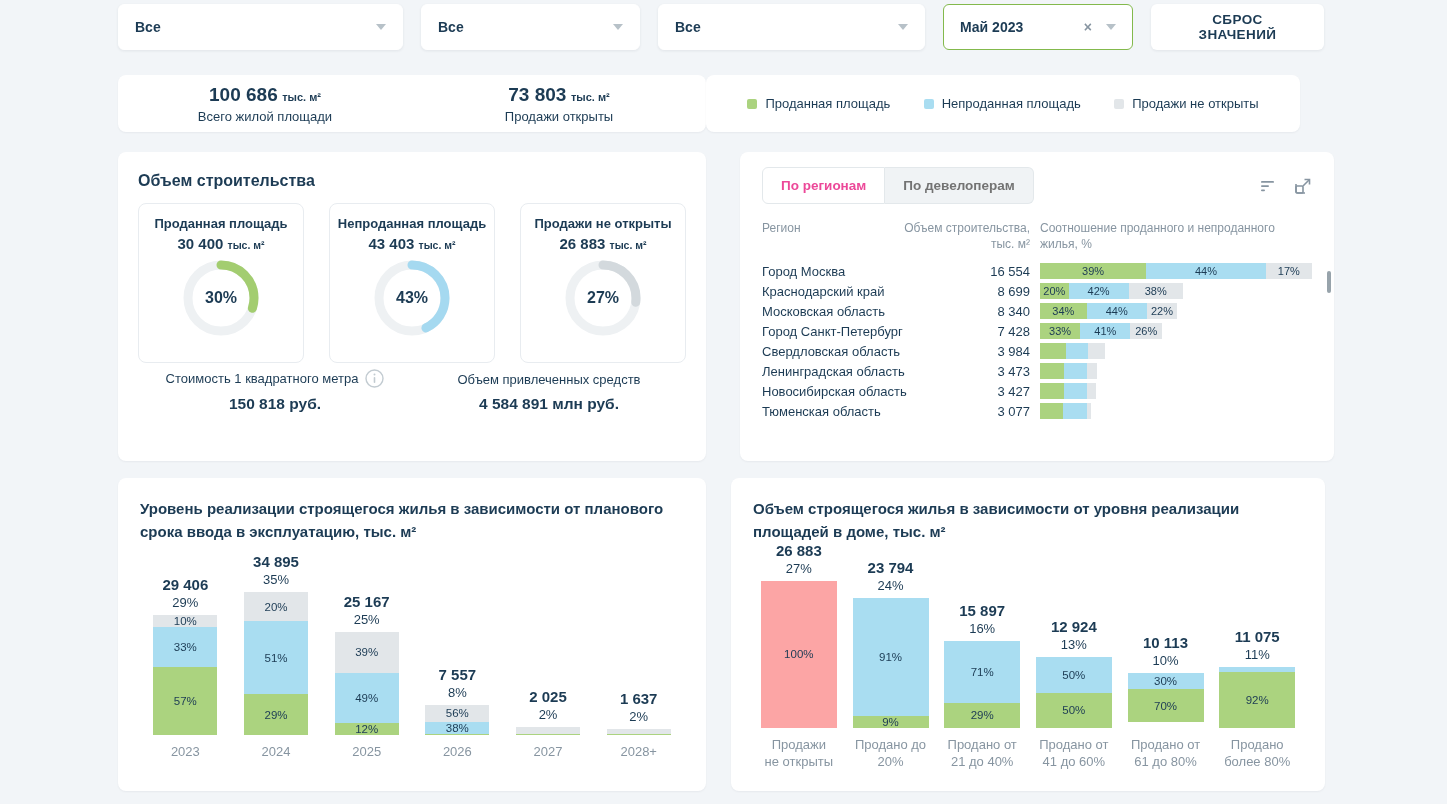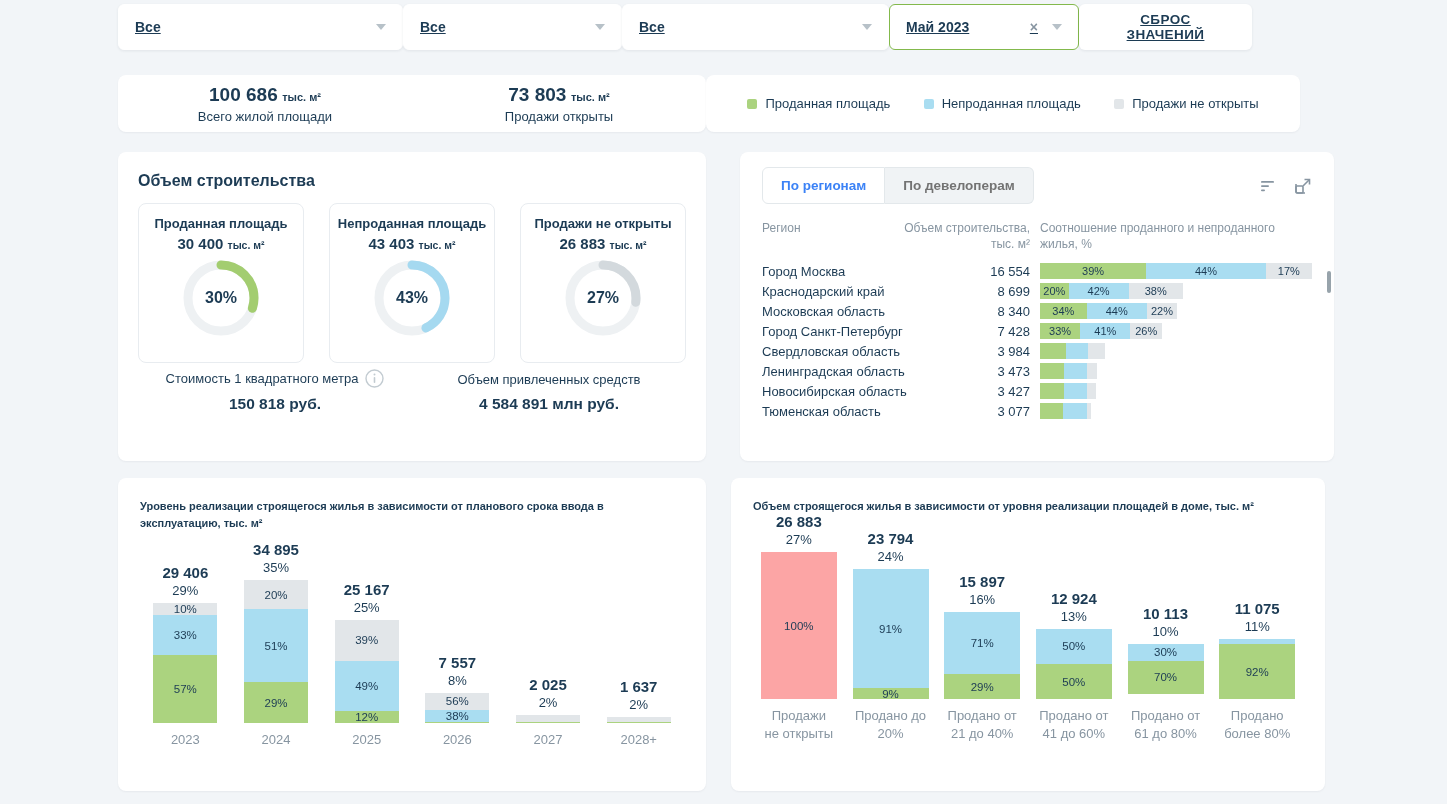--- a/index.html
+++ b/index.html
@@ -6,21 +6,21 @@
   html,body { width:1447px; height:804px; }
   body {
     background:#f2f5f8;
     font-family:"Liberation Sans", sans-serif;
     color:#1c3b54;
     overflow:hidden;
   }
   .page { padding:4px 122px 14px 118px; }
 
   
-  .filter-row { display:flex; height:46px;text-decoration:underline; }
+  .filter-row { display:flex; gap:18px; height:46px; }
   .dd {
     background:#fff; border-radius:6px; border:1px solid #fff;
     box-shadow:0 1px 3px rgba(20,35,50,.08);
     display:flex; align-items:center; justify-content:space-between;
     padding:0 16px; cursor:pointer;
   }
   .dd-label { font-size:14px; font-weight:bold; }
   .dd-ctrls { display:flex; align-items:center; gap:14px; }
   .chev { width:0; height:0; border-left:5px solid transparent; border-right:5px solid transparent; border-top:6px solid #b7c1c8; }
   .dd.active { border:1px solid #83b94c; box-shadow:none; }
@@ -62,38 +62,38 @@
   .footers { display:flex; margin-top:6px;align-items:flex-end; }
   .footer { flex:1; text-align:center; }
   .footer-label { font-size:13px; display:inline-flex; align-items:center; gap:7px; }
   .footer-value { font-size:15.5px; font-weight:bold; margin-top:7px; }
 
   
   .regions-card { height:309px; padding:15px 22px 0 22px; position:relative; }
   .tabs-row { display:flex; align-items:center; justify-content:space-between; }
   .tabs { display:flex; }
   .tab { height:37px; padding:0 18px; display:flex; align-items:center; font-size:13.5px; font-weight:bold; cursor:pointer; border:1px solid #e3e8eb; }
-  .tab.on { background:#fff; color:#3b82f6; border-radius:6px 0 0 6px; }
+  .tab.on { background:#fff; color:#ec4899; border-radius:6px 0 0 6px; }
   .tab.off { background:#f0f3f5; color:#737373; border-radius:0 6px 6px 0; border-left:none;text-align:center; }
   .panel-icons { display:flex; gap:18px; align-items:center; }
   .icon-btn { background:none; border:none; cursor:pointer; padding:0; display:flex; }
   .tbl-head { display:flex; margin-top:17px; color:#8795a1; font-size:12px; line-height:1.3; }
   .th-name { width:140px; } .th-vol { width:128px; text-align:right; } .th-ratio { margin-left:10px; flex:1; }
   .tbl-rows { margin-top:9px; }
   .trow { display:flex; align-items:center; height:20px; font-size:13px; }
   .td-name { width:168px; }
   .td-vol { width:100px; text-align:right; }
   .td-bar { margin-left:10px; height:16px; display:flex; overflow:hidden; }
   .td-bar .seg { display:flex; align-items:center; justify-content:center; font-size:11px; color:#1c3b54; }
   .scrollbar-thumb { position:absolute; right:3px; top:119px; width:4px; height:22px; background:#97a3ab; border-radius:2px; cursor:grab; }
 
   
   .row4 { margin-top:17px; display:flex; gap:25px; }
   .chart-card { height:313px; padding:20px 22px 10px 22px; }
-  .chart-title { font-size:11px; font-weight:bold; line-height:1.5; max-width:540px; }
+  .chart-title { font-size:15px; font-weight:bold; line-height:1.5; max-width:540px; }
   .vchart { display:flex; margin-top:6px; }
   .vcol { flex:1; display:flex; flex-direction:column; justify-content:flex-end; align-items:center; }
   .v-total { font-size:15px; font-weight:bold; }
   .v-share { font-size:13px; margin-top:2px; margin-bottom:5px; }
   .vstack { display:flex; flex-direction:column; }
   .vstack .seg { display:flex; align-items:center; justify-content:center; font-size:11.5px; color:#1c3b54; }
   .v-xlabel { color:#8795a1; font-size:13px; margin-top:8px; text-align:center; white-space:pre-line; line-height:1.35; }
 </style>
 </head>
 <body>

